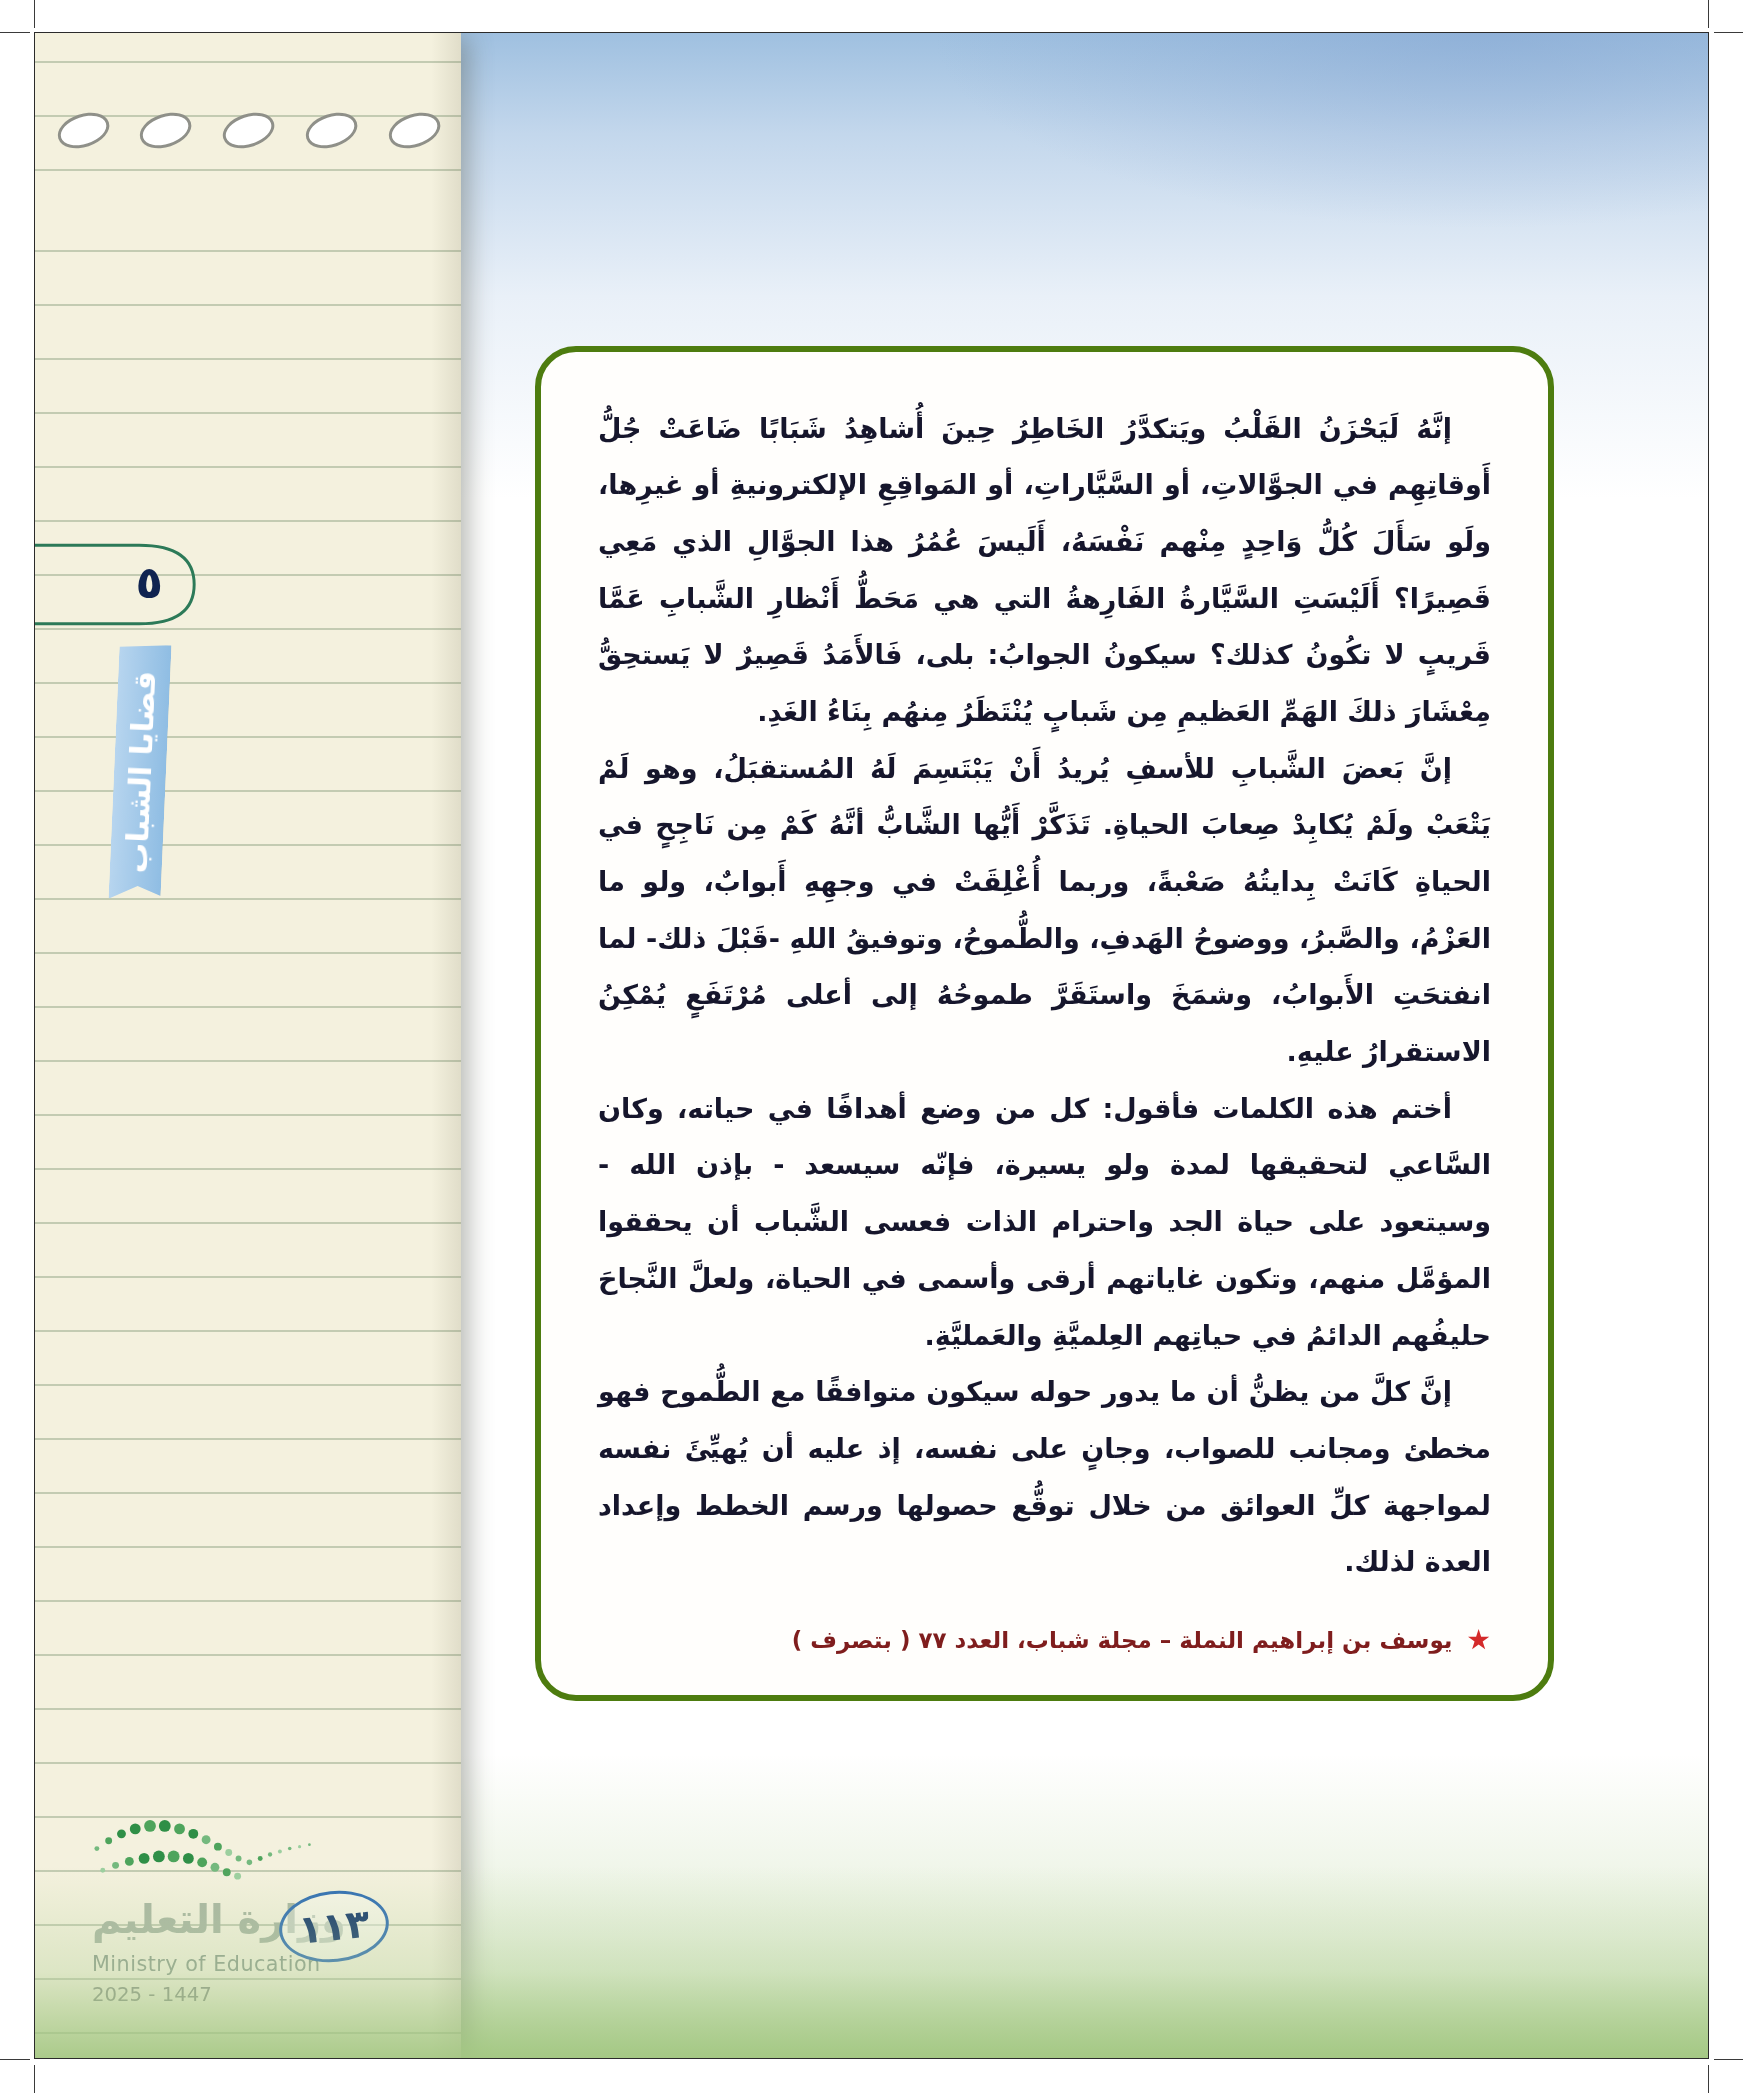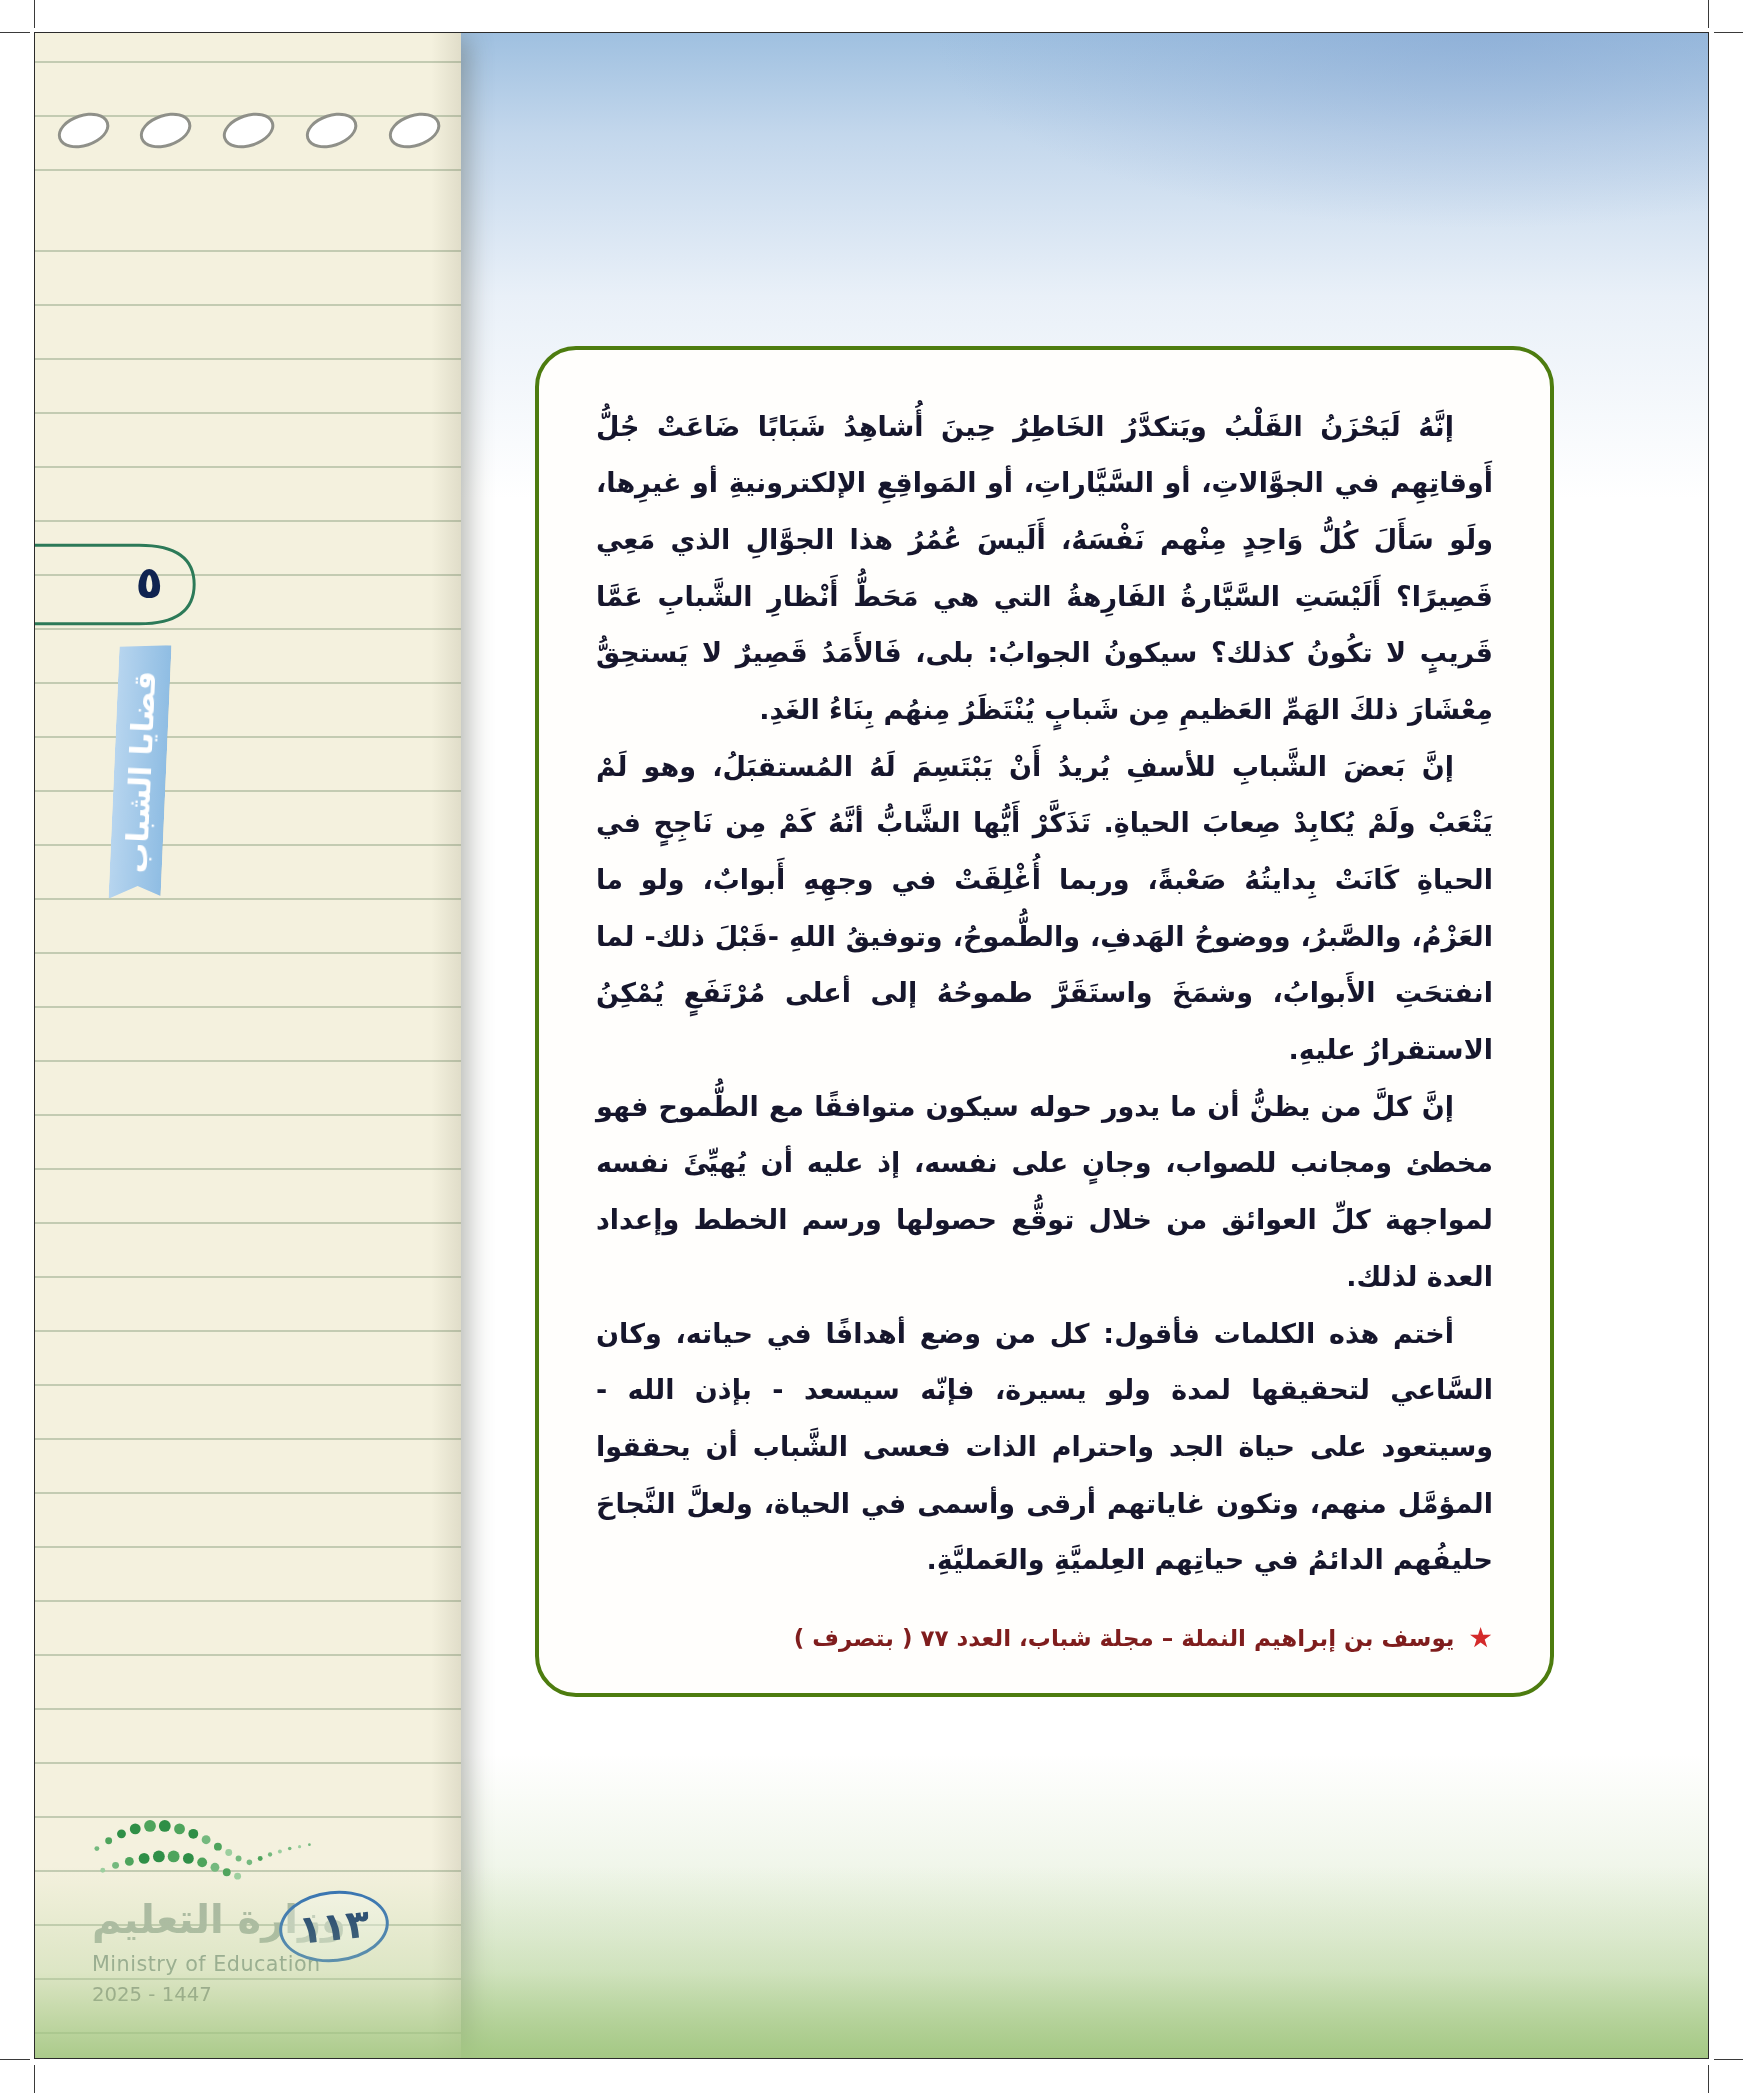--- a/index.html
+++ b/index.html
@@ -64,21 +64,21 @@
   }
   .v-ribbon span{
     position:absolute;top:50%;left:50%;
     transform:translate(-50%,-50%) rotate(-90deg);
     white-space:nowrap;color:#ffffff;font-weight:bold;font-size:30.5px;direction:rtl;
   }
 
   
   .textbox{
     position:absolute;left:500px;top:313px;width:1019px;min-height:1251px;
-    background:#fffefc;border:4px solid #4d7c0f;border-radius:41px;
+    background:#fffefc;border:6px solid #4d7c0f;border-radius:41px;
     padding:49px 57px 41px;box-sizing:border-box;direction:rtl;
     display:flex;flex-direction:column;z-index:3;
   }
   .para{
     margin:0;font-size:27px;font-weight:bold;color:#16162c;
     line-height:2.1;text-align:justify;text-indent:39px;
   }
   .footnote{
     margin-top:auto;padding-top:35px;direction:rtl;text-align:right;font-weight:bold;
     display:flex;align-items:center;gap:13.8px;justify-content:flex-start;
@@ -118,22 +118,22 @@
   <div class="crop h" style="right:0;top:2059px;"></div>
   <div class="crop v" style="left:1708px;bottom:0;"></div>
 
   <div class="frame">
 
     <div class="content-bg"></div>
 
     <div class="textbox">
       <p class="para">إنَّهُ لَيَحْزَنُ القَلْبُ ويَتكدَّرُ الخَاطِرُ حِينَ أُشاهِدُ شَبَابًا ضَاعَتْ جُلُّ أَوقاتِهِم في الجوَّالاتِ، أو السَّيَّاراتِ، أو المَواقِعِ الإلكترونيةِ أو غيرِها، ولَو سَأَلَ كُلُّ وَاحِدٍ مِنْهم نَفْسَهُ، أَلَيسَ عُمُرُ هذا الجوَّالِ الذي مَعِي قَصِيرًا؟ أَلَيْسَتِ السَّيَّارةُ الفَارِهةُ التي هي مَحَطُّ أَنْظارِ الشَّبابِ عَمَّا قَريبٍ لا تكُونُ كذلك؟ سيكونُ الجوابُ: بلى، فَالأَمَدُ قَصِيرٌ لا يَستحِقُّ مِعْشَارَ ذلكَ الهَمِّ العَظيمِ مِن شَبابٍ يُنْتَظَرُ مِنهُم بِنَاءُ الغَدِ.</p>
       <p class="para">إنَّ بَعضَ الشَّبابِ للأسفِ يُريدُ أَنْ يَبْتَسِمَ لَهُ المُستقبَلُ، وهو لَمْ يَتْعَبْ ولَمْ يُكابِدْ صِعابَ الحياةِ. تَذَكَّرْ أَيُّها الشَّابُّ أنَّهُ كَمْ مِن نَاجِحٍ في الحياةِ كَانَتْ بِدايتُهُ صَعْبةً، وربما أُغْلِقَتْ في وجهِهِ أَبوابٌ، ولو ما العَزْمُ، والصَّبرُ، ووضوحُ الهَدفِ، والطُّموحُ، وتوفيقُ اللهِ -قَبْلَ ذلك- لما انفتحَتِ الأَبوابُ، وشمَخَ واستَقَرَّ طموحُهُ إلى أعلى مُرْتَفَعٍ يُمْكِنُ الاستقرارُ عليهِ.</p>
+      <p class="para">أختم هذه الكلمات فأقول: كل من وضع أهدافًا في حياته، وكان السَّاعي لتحقيقها لمدة ولو يسيرة، فإنّه سيسعد - بإذن الله - وسيتعود على حياة الجد واحترام الذات فعسى الشَّباب أن يحققوا المؤمَّل منهم، وتكون غاياتهم أرقى وأسمى في الحياة، ولعلَّ النَّجاحَ حليفُهم الدائمُ في حياتِهم العِلميَّةِ والعَمليَّةِ.</p>
       <p class="para">إنَّ كلَّ من يظنُّ أن ما يدور حوله سيكون متوافقًا مع الطُّموح فهو مخطئ ومجانب للصواب، وجانٍ على نفسه، إذ عليه أن يُهيِّئَ نفسه لمواجهة كلِّ العوائق من خلال توقُّع حصولها ورسم الخطط وإعداد العدة لذلك.</p>
-      <p class="para">أختم هذه الكلمات فأقول: كل من وضع أهدافًا في حياته، وكان السَّاعي لتحقيقها لمدة ولو يسيرة، فإنّه سيسعد - بإذن الله - وسيتعود على حياة الجد واحترام الذات فعسى الشَّباب أن يحققوا المؤمَّل منهم، وتكون غاياتهم أرقى وأسمى في الحياة، ولعلَّ النَّجاحَ حليفُهم الدائمُ في حياتِهم العِلميَّةِ والعَمليَّةِ.</p>
       <div class="footnote">
         <span class="star">★</span>
         <span class="src">يوسف بن إبراهيم النملة – مجلة شباب،  العدد ٧٧ ( بتصرف )</span>
       </div>
     </div>
 
     <div class="notebook">
       <div class="hole" style="left:21.7px;"></div>
       <div class="hole" style="left:104px;"></div>
       <div class="hole" style="left:187px;"></div>

